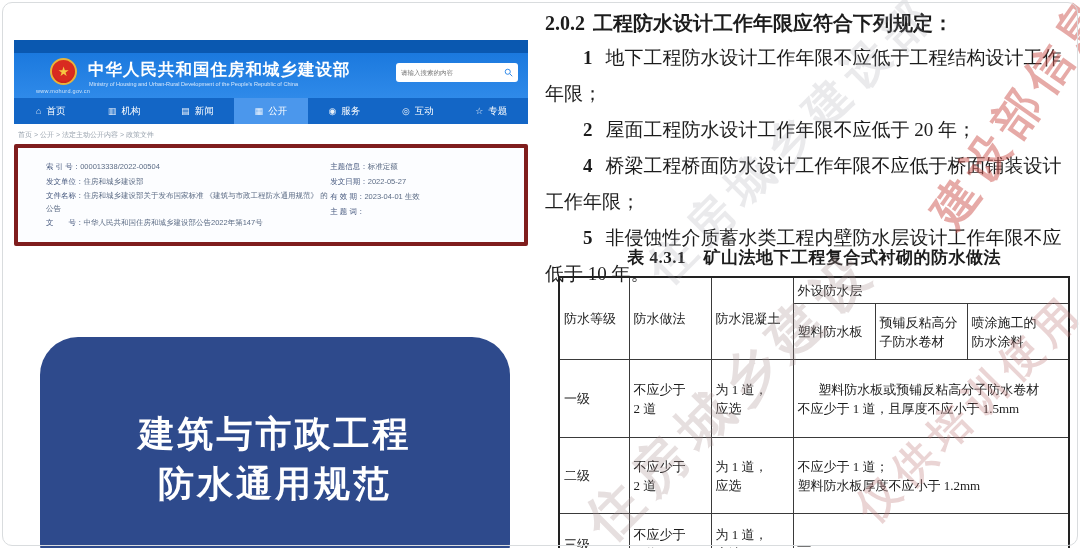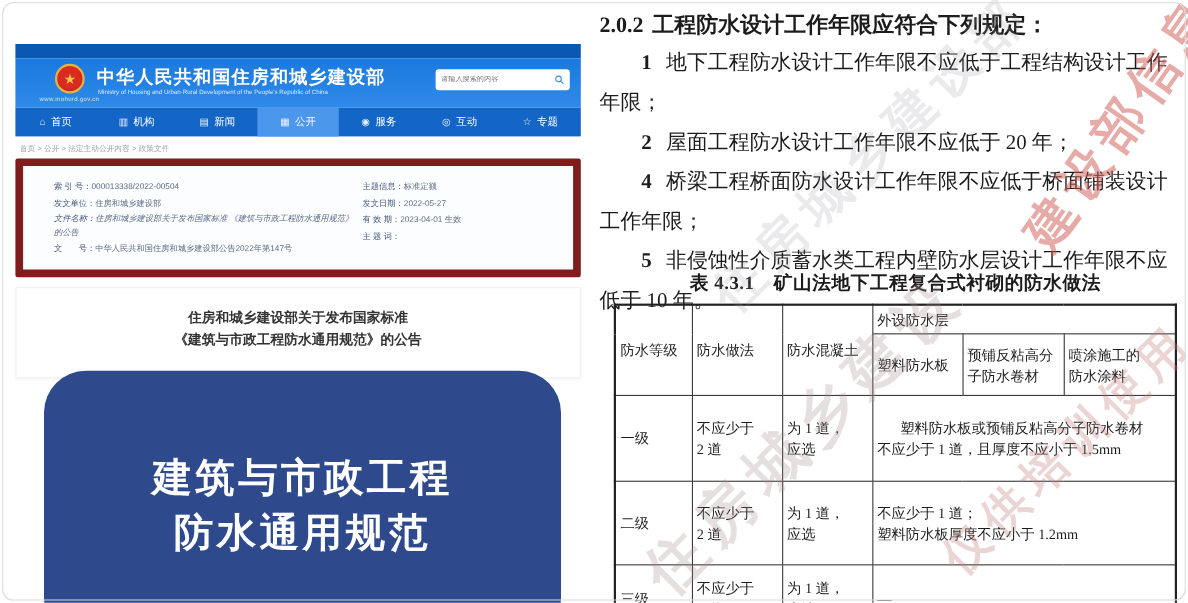--- a/index.html
+++ b/index.html
@@ -23,27 +23,27 @@
   .search-box input { flex:1; border:none; outline:none; font-size:6.5px; color:#555; background:transparent; min-width:0; }
   .search-box .mag { width:9px; height:9px; flex:0 0 auto; }
 
   .site-nav { display:flex; height:26px; background:#1366c6; }
   .nav-item { flex:1; display:flex; align-items:center; justify-content:center; gap:5px; color:#fff; font-size:9.5px; cursor:pointer; }
   .nav-item .nico { font-size:9px; opacity:.9; }
   .nav-item.active { background:#4b97ec; }
 
   .breadcrumb { margin:6px 0 4px 4px; font-size:7px; color:#98a2ad; }
 
-  .meta-box { border:7px solid #7f1d1d; background:#fcfdff; border-radius:2px; display:flex; padding:11px 12px 12px 28px; }
+  .meta-box { border:4px solid #7f1d1d; background:#fcfdff; border-radius:2px; display:flex; padding:11px 12px 12px 28px; }
   .meta-col-left { width:61%; }
   .meta-col-right { width:39%; }
   .meta-row { font-size:7.5px; line-height:15px; white-space:nowrap; overflow:hidden; }
   .meta-row .ml { color:#44577d; }
   .meta-row .mv { color:#5c6c85; }
-  .meta-col-left .meta-row:nth-child(3) { white-space:normal; line-height:13px;font-style:italic; }
+  .meta-col-left .meta-row:nth-child(3) { white-space:normal; line-height:13px; }
 
   .announce-box { margin-top:9px; background:#fff; border:1px solid #eef0f4; box-shadow:0 1px 3px rgba(0,0,0,.04);
                   padding:17px 8px 24px; text-align:center; }
   .announce-line { font-size:12.5px; font-weight:bold; color:#333; line-height:20px; }
 
   
   .banner { position:absolute; left:40px; top:337px; width:470px; height:244px; background:#2e4a8c; border-radius:38px;
             display:flex; flex-direction:column; align-items:center; justify-content:center; }
   .banner-line { color:#fff; font-size:36px; font-weight:bold; line-height:50px; letter-spacing:3px; }
 
@@ -157,24 +157,20 @@
         </div>
         <div class="meta-row">
           <span class="ml">有 效 期：</span><span class="mv">2023-04-01 生效</span>
         </div>
         <div class="meta-row">
           <span class="ml">主 题 词：</span><span class="mv"></span>
         </div>
       </div>
     </div>
 
-    <div class="announce-box">
-      <div class="announce-line">住房和城乡建设部关于发布国家标准</div>
-      <div class="announce-line">《建筑与市政工程防水通用规范》的公告</div>
-    </div>
   </div>
 
   <div class="banner">
     <div class="banner-line">建筑与市政工程</div>
     <div class="banner-line">防水通用规范</div>
   </div>
 
   <div class="doc">
     <div class="clause">
       <span class="cno">2.0.2</span><span>工程防水设计工作年限应符合下列规定：</span>

